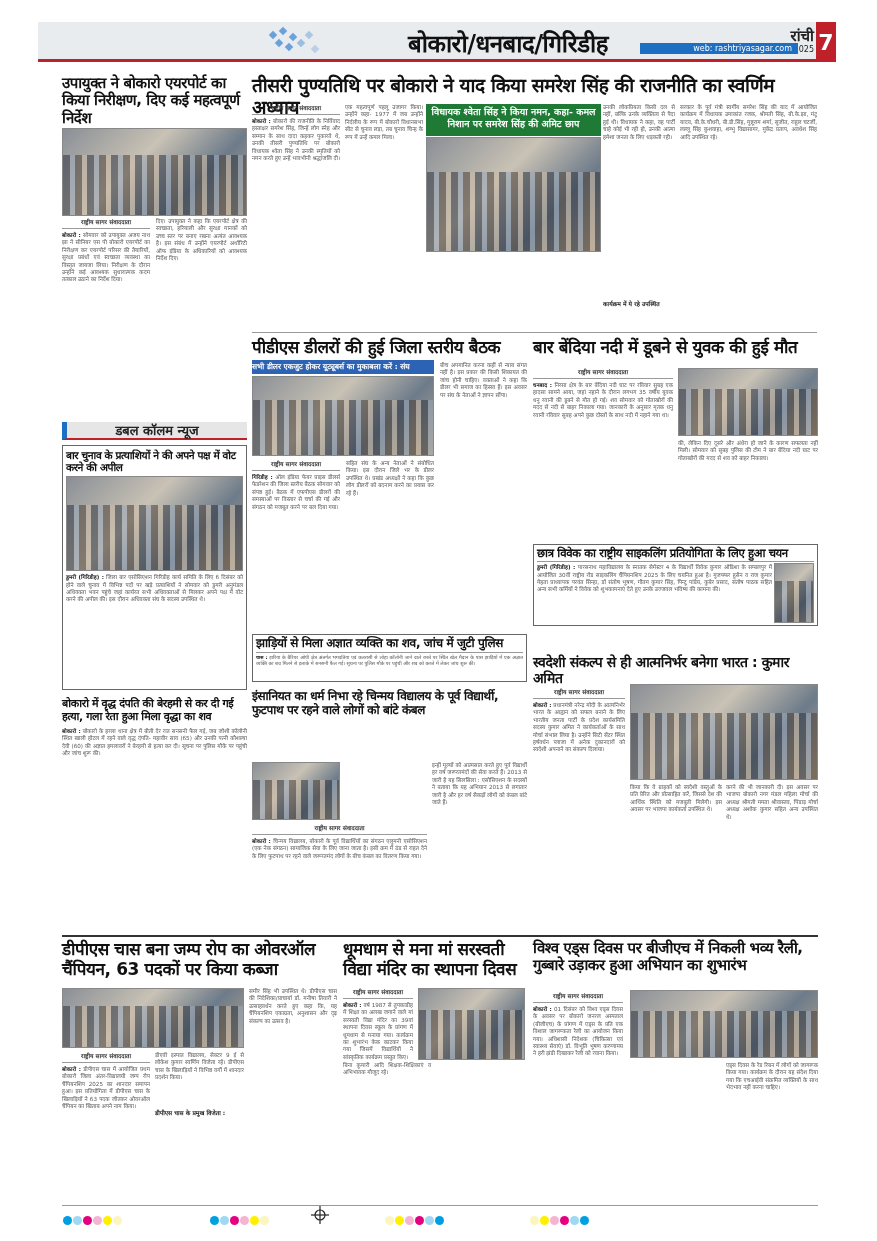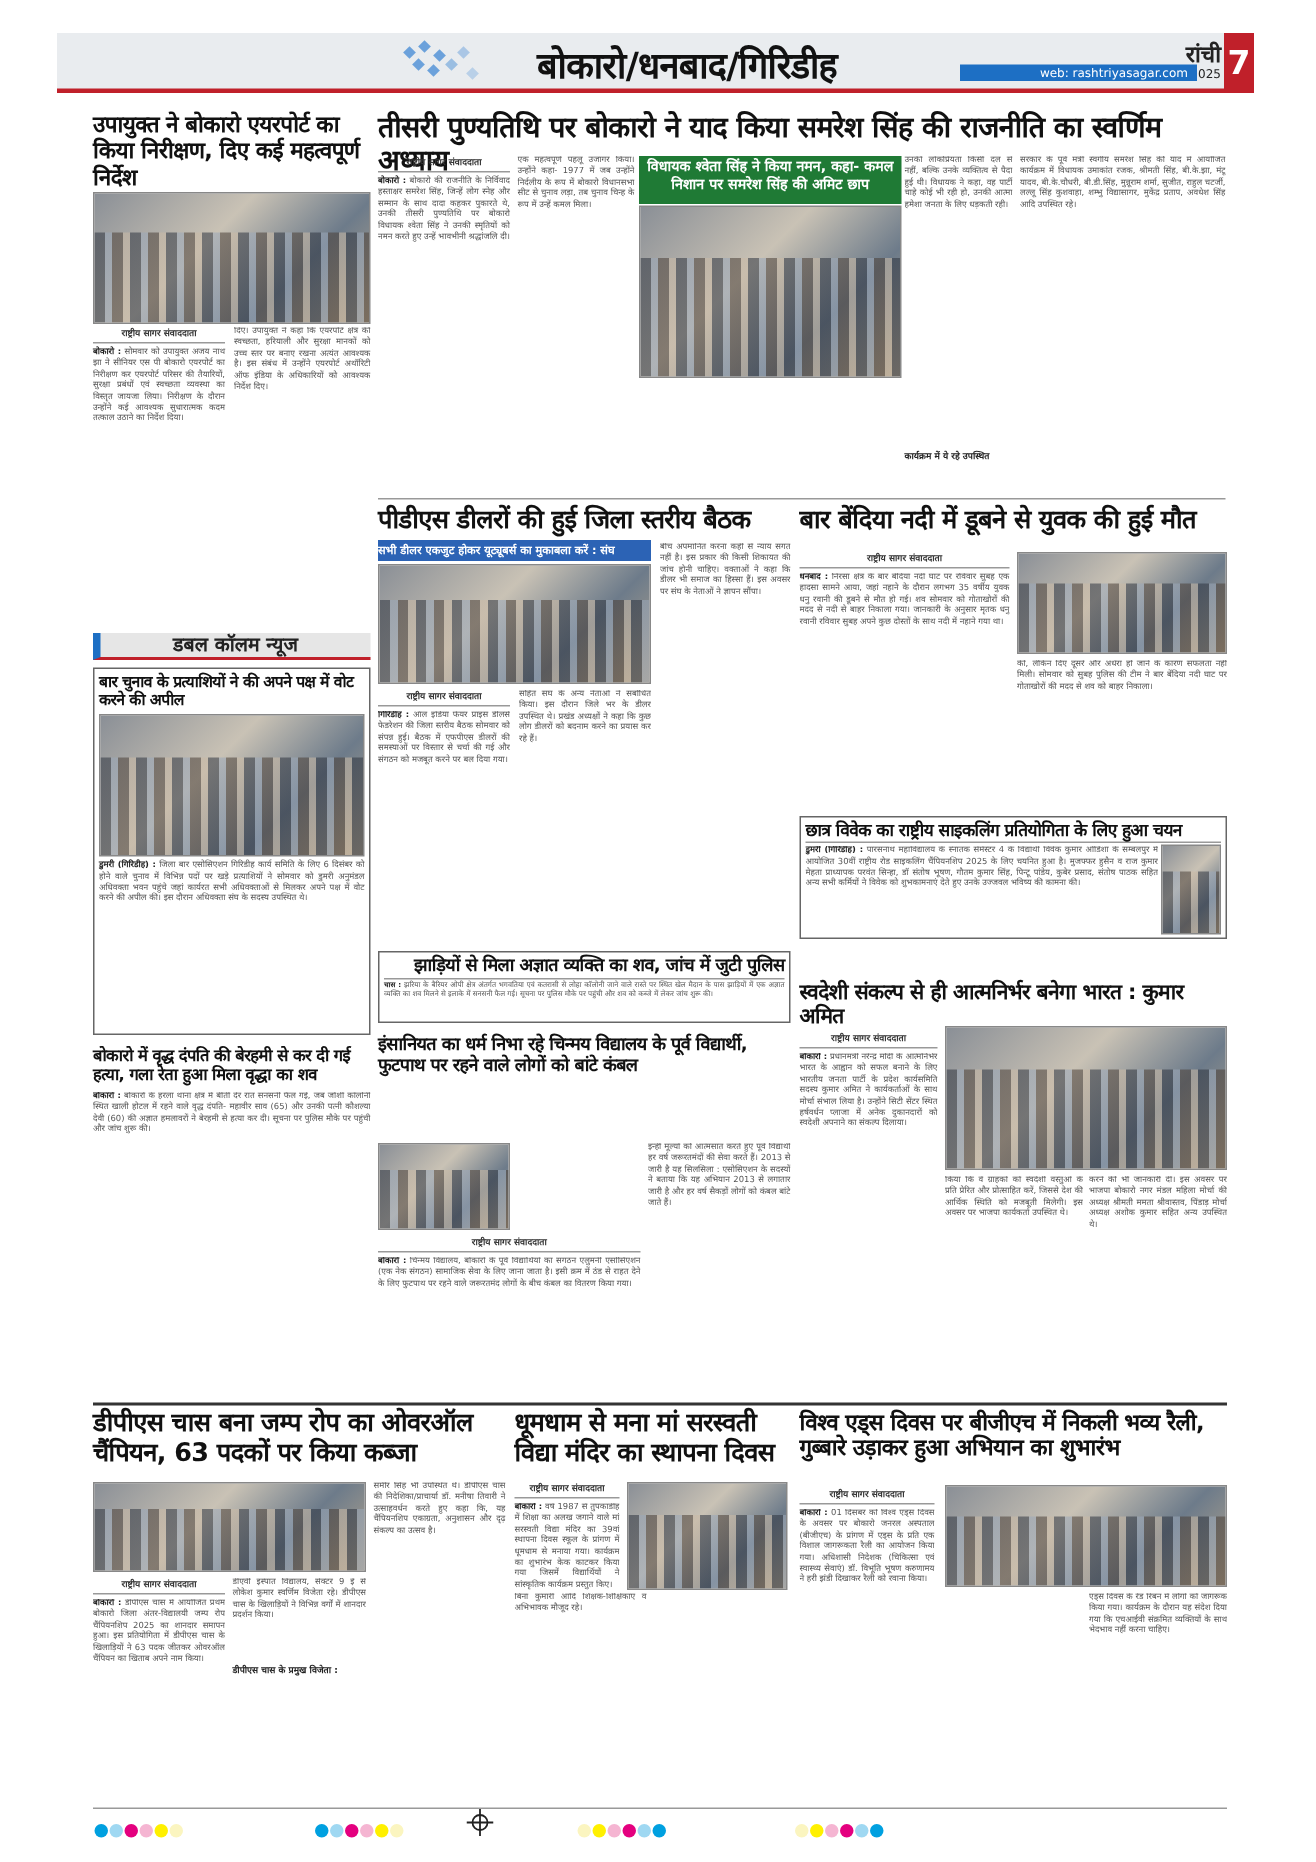--- a/index.html
+++ b/index.html
@@ -2,21 +2,21 @@
 <html><head>
 <meta charset="utf-8">
 <style>
 *{box-sizing:border-box;margin:0;padding:0}
 body{width:877px;height:1241px;background:#fff;font-family:"DejaVu Sans",sans-serif;position:relative;overflow:hidden;color:#222}
 .abs{position:absolute}
 .masthead{left:38px;top:22px;width:798px;height:40px;background:#e9ecef;border-bottom:3px solid #c0202a}
 .brand{left:0;top:0;width:220px;height:40px;background:linear-gradient(90deg,#0d4ea0,#1d6fc4);color:#fff;font-size:22px;font-weight:bold;display:flex;align-items:center;justify-content:center;clip-path:polygon(0 0,92% 0,100% 100%,0 100%)}
 .dots{left:228px;top:6px;width:70px;height:28px}
 .dots span{position:absolute;width:6px;height:6px;background:#4b8fd6;transform:rotate(45deg);opacity:.8}
-.sec-title{left:320px;top:4px;width:300px;font-size:24px;font-weight:bold;color:#111;text-align:left;letter-spacing:-0.5px}
+.sec-title{left:320px;top:4px;width:300px;font-size:24px;font-weight:bold;color:#111;text-align:center;letter-spacing:-0.5px}
 .city{left:660px;top:3px;width:116px;text-align:right;font-size:15px;font-weight:bold}
 .date{left:640px;top:21px;width:136px;text-align:right;font-size:8px}
 .pageno{left:778px;top:0;width:20px;height:40px;background:#c0202a;color:#fff;font-size:22px;font-weight:bold;display:flex;align-items:center;justify-content:center}
 .web{left:640px;top:43px;width:158px;height:11px;background:#1d6fc4;color:#fff;font-size:8px;text-align:right;padding-right:6px;line-height:11px}
 .head{font-weight:bold;color:#111;line-height:1.15;letter-spacing:-0.4px}
 .col-text{font-size:5.6px;line-height:7.4px;color:#555;text-align:justify}
 .col-text b{color:#222}
 .byline{font-size:6px;color:#333;text-align:center;border-bottom:1px solid #999;padding-bottom:2px;margin-bottom:3px;font-weight:bold}
 .photo{background:linear-gradient(135deg,#8a8f96,#c9c2b5 40%,#6d7b8a 70%,#b8a88f);border:1px solid #888;overflow:hidden}
 .photo .ppl{position:absolute;bottom:0;left:0;right:0;height:70%;background:repeating-linear-gradient(90deg,#2f3540 0 7px,#9aa7b8 7px 12px,#4b4038 12px 19px,#c9b9a5 19px 24px);opacity:.55}
@@ -90,21 +90,21 @@
     <div class="ppl"></div>
   </div>
 <div class="abs" style="left:252px;top:460px;width:88px">
   <div class="byline">राष्ट्रीय सागर संवाददाता</div>
   <div class="col-text" style="height:155px;overflow:hidden"><b>गिरिडीह :</b> <span>ऑल इंडिया फेयर प्राइस डीलर्स फेडरेशन की जिला स्तरीय बैठक सोमवार को संपन्न हुई। बैठक में एफपीएस डीलरों की समस्याओं पर विस्तार से चर्चा की गई और संगठन को मजबूत करने पर बल दिया गया।</span></div>
 </div>
 <div class="abs col-text" style="left:346px;top:460px;width:88px;height:170px;overflow:hidden">सहित संघ के अन्य नेताओं ने संबोधित किया। इस दौरान जिले भर के डीलर उपस्थित थे। प्रखंड अध्यक्षों ने कहा कि कुछ लोग डीलरों को बदनाम करने का प्रयास कर रहे हैं।</div>
 <div class="abs col-text" style="left:440px;top:362px;width:87px;height:268px;overflow:hidden">बीच अपमानित करना कहीं से न्याय संगत नहीं है। इस प्रकार की किसी शिकायत की जांच होनी चाहिए। वक्ताओं ने कहा कि डीलर भी समाज का हिस्सा हैं। इस अवसर पर संघ के नेताओं ने ज्ञापन सौंपा।</div>
 
 <div class="abs box" style="left:252px;top:634px;width:275px;height:48px;padding:2px 3px">
-  <div class="head" style="font-size:12px;text-align:right;border-bottom:1px solid #999;padding-bottom:1px">झाड़ियों से मिला अज्ञात व्यक्ति का शव, जांच में जुटी पुलिस</div>
+  <div class="head" style="font-size:12px;text-align:left;border-bottom:1px solid #999;padding-bottom:1px">झाड़ियों से मिला अज्ञात व्यक्ति का शव, जांच में जुटी पुलिस</div>
   <div class="col-text" style="font-size:4.8px;line-height:6px;margin-top:2px"><b>चास :</b> <span>झरिया के बैरियर ओपी क्षेत्र अंतर्गत भगवतिया एवं कतरासी से लोहा कॉलोनी जाने वाले रास्ते पर स्थित खेल मैदान के पास झाड़ियों में एक अज्ञात व्यक्ति का शव मिलने से इलाके में सनसनी फैल गई। सूचना पर पुलिस मौके पर पहुंची और शव को कब्जे में लेकर जांच शुरू की।</span></div>
 </div>
 
 <div class="abs head" style="left:533px;top:338px;width:285px;font-size:17px">बार बेंदिया नदी में डूबने से युवक की हुई मौत</div>
 <div class="abs" style="left:533px;top:368px;width:140px">
   <div class="byline">राष्ट्रीय सागर संवाददाता</div>
   <div class="col-text" style="height:160px;overflow:hidden"><b>धनबाद :</b> <span>निरसा क्षेत्र के बार बेंदिया नदी घाट पर रविवार सुबह एक हादसा सामने आया, जहां नहाने के दौरान लगभग 35 वर्षीय युवक धनु रवानी की डूबने से मौत हो गई। शव सोमवार को गोताखोरों की मदद से नदी से बाहर निकाला गया। जानकारी के अनुसार मृतक धनु रवानी रविवार सुबह अपने कुछ दोस्तों के साथ नदी में नहाने गया था।</span></div>
 </div>
 <div class="abs photo" style="left:678px;top:368px;width:140px;height:68px">
     <div class="ppl"></div>

